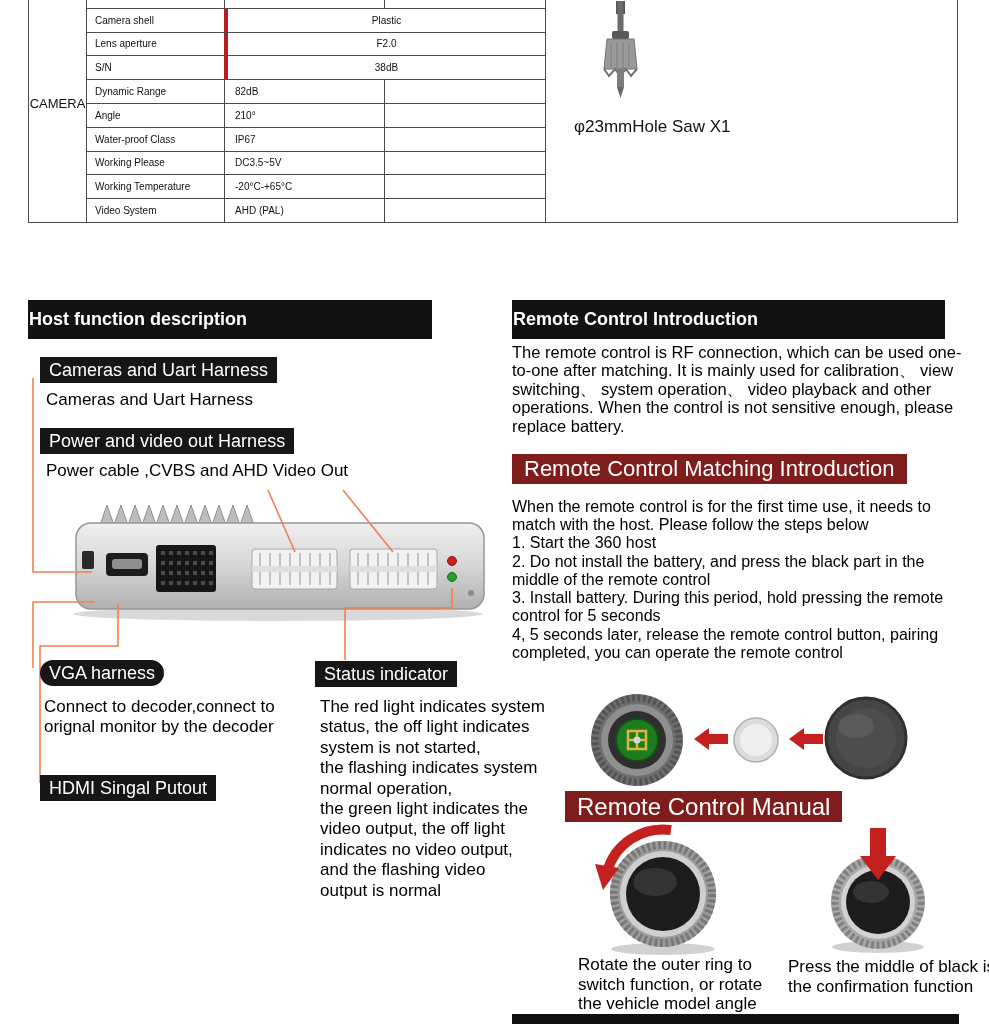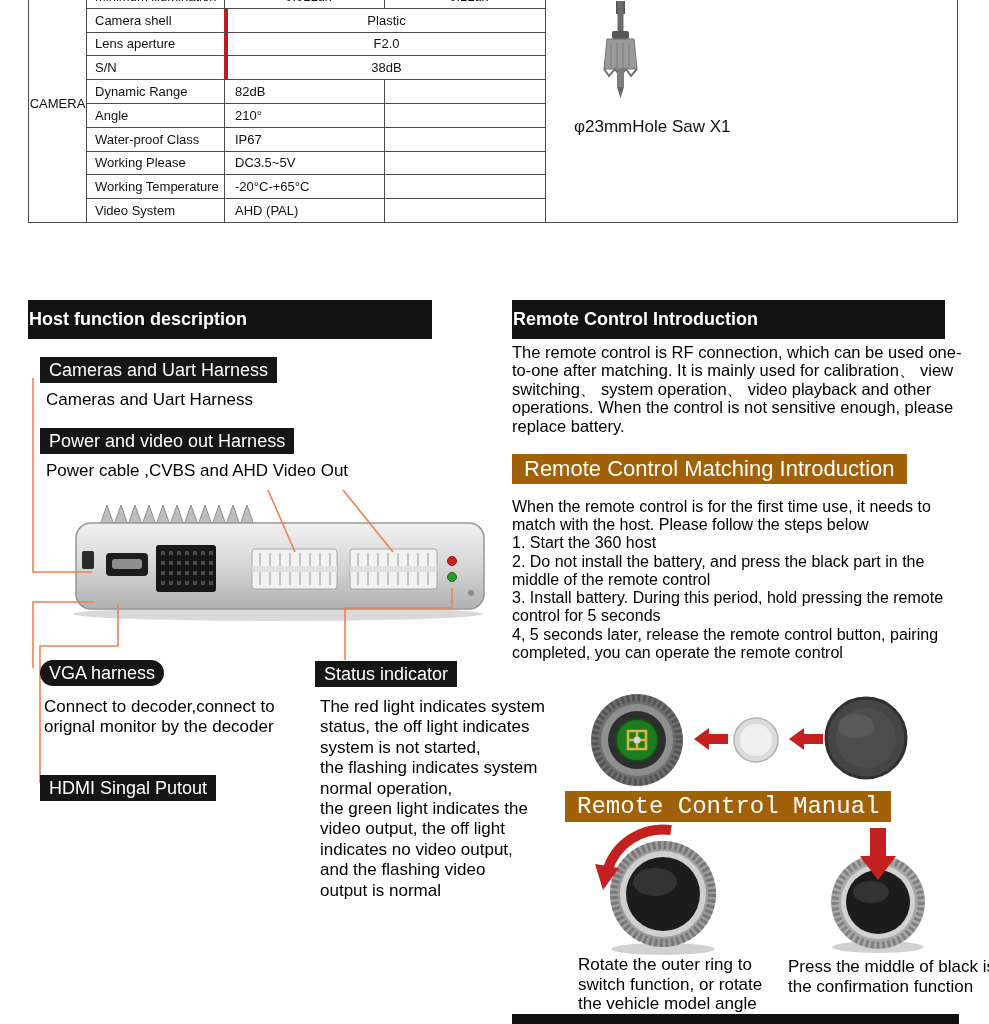--- a/index.html
+++ b/index.html
@@ -6,36 +6,36 @@
   html,body { background:#ffffff; }
   body { font-family:"Liberation Sans", sans-serif; color:#0a0a0a; }
   #canvas { position:relative; width:989px; height:1024px; background:#fff; overflow:hidden; }
   .abs { position:absolute; }
 
   
   .spec-outer { left:28px; top:-16px; width:930px; height:239px; border:1px solid #4a4a4a; display:flex; }
   .spec-left { width:517px; border-right:1px solid #4a4a4a; display:flex; }
   .cam-cell { width:58px; border-right:1px solid #4a4a4a; display:flex; align-items:center; justify-content:center; font-size:13px; color:#111; }
   .spec-rows { flex:1; display:flex; flex-direction:column; }
-  .srow { flex:1; display:flex; border-bottom:1px solid #4a4a4a; font-size:13px; color:#111; }
+  .srow { flex:1; display:flex; border-bottom:1px solid #4a4a4a; font-size:10px; color:#111; }
   .srow:last-child { border-bottom:none;text-align:right; }
   .c-label { width:137px; padding-left:8px; display:flex; align-items:center; }
   .c-a { width:160px; border-left:1px solid #4a4a4a; display:flex; align-items:center; }
   .c-b { flex:1; border-left:1px solid #4a4a4a; display:flex; align-items:center; }
   .c-span { flex:1; border-left:4px solid #b91c1c; display:flex; align-items:center; justify-content:center; }
   .cc { justify-content:center; }
   .cl { padding-left:10px; }
   .spec-accessory { flex:1; position:relative; }
   .acc-wrap { position:absolute; left:28px; top:16px; width:170px; text-align:left; }
   .acc-caption { margin-top:12px; font-size:17px; color:#111; }
 
   
   .banner { background:#121212; color:#fff; font-weight:bold; font-size:18px; line-height:31px; padding:4px 1px; white-space:nowrap; overflow:hidden; }
   .blabel { background:#161616; color:#fff; font-size:18px; line-height:22px; padding:2px 9px; white-space:nowrap; display:inline-block; z-index:4; }
-  .gbanner { background:#a16207; color:#fff; font-size:22px; line-height:26px; padding:2px 12px; white-space:nowrap; display:inline-block; }
+  .gbanner { background:#7f1d1d; color:#fff; font-size:22px; line-height:26px; padding:2px 12px; white-space:nowrap; display:inline-block; }
   .txt { font-size:16px; line-height:1.15; color:#000; }
   .pre { white-space:pre-line; }
 
   .overlay { pointer-events:none; z-index:3; }
   .imgbox { z-index:2; }
 </style>
 </head>
 <body>
 
 <div id="canvas">
@@ -220,21 +220,21 @@
   </div>
   <div class="abs imgbox" style="left:824px; top:696px;">
     <svg width="84" height="84" viewBox="0 0 84 84">
       <circle cx="42" cy="42" r="40" fill="#454545"></circle>
       <circle cx="42" cy="42" r="40" fill="none" stroke="#303030" stroke-width="3"></circle>
       <circle cx="42" cy="42" r="30" fill="#4d4d4d"></circle>
       <ellipse cx="32" cy="30" rx="18" ry="12" fill="rgba(255,255,255,0.08)"></ellipse>
     </svg>
   </div>
 
-  <div class="abs gbanner" style="left:565px; top:791px; font-size:24px; line-height:27px;font-family:Liberation Mono, monospace;">Remote Control Manual</div>
+  <div class="abs gbanner" style="left:565px; top:791px; font-size:24px; line-height:27px;">Remote Control Manual</div>
 
   <div class="abs imgbox" style="left:585px; top:822px;">
     <svg width="140" height="135" viewBox="0 0 140 135">
       <ellipse cx="78" cy="127" rx="52" ry="6" fill="rgba(0,0,0,0.18)"></ellipse>
       <circle cx="78" cy="72" r="53" fill="#9c9c9c"></circle>
       <circle cx="78" cy="72" r="49" fill="none" stroke="#787878" stroke-width="8" stroke-dasharray="3 2.5"></circle>
       <circle cx="78" cy="72" r="43" fill="#cfcfcf"></circle>
       <circle cx="78" cy="72" r="37" fill="#1c1c1c"></circle>
       <ellipse cx="70" cy="60" rx="22" ry="14" fill="rgba(255,255,255,0.10)"></ellipse>
       <path d="M86,8 A58,58 0 0 0 22,50" fill="none" stroke="#c42020" stroke-width="10"></path>

